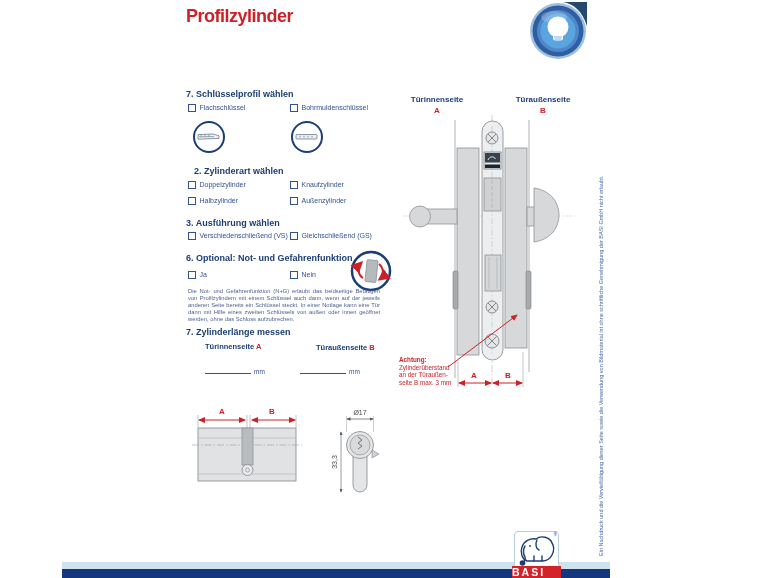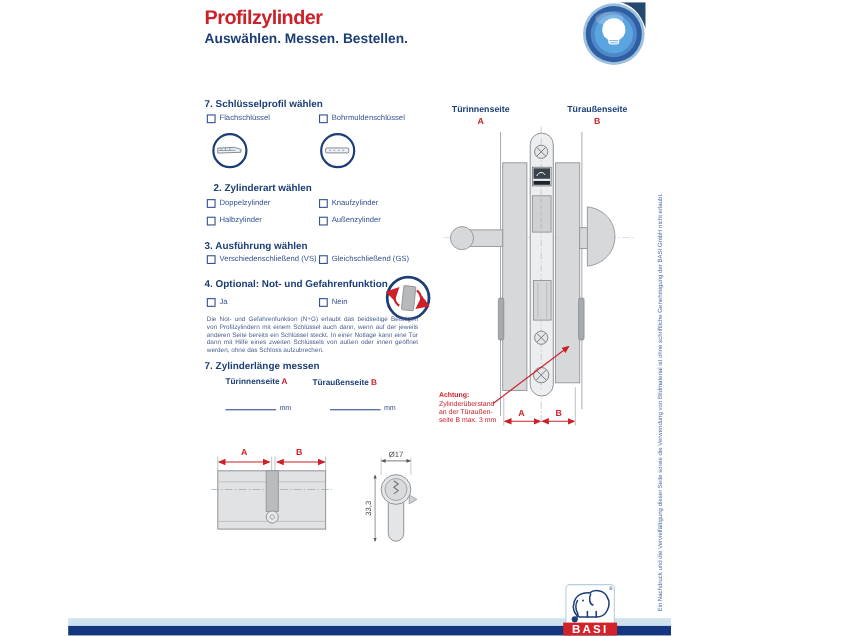--- a/index.html
+++ b/index.html
@@ -18,34 +18,33 @@
   .mmline{display:inline-block;width:46px;border-bottom:0.8px solid #33518f;height:8px;}
   .mmunit{font-size:6.5px;color:#33518f;margin-left:3px;}
   .warn{font-size:6.3px;line-height:7.5px;color:#cc2128;}
   .warn b{font-weight:bold;}
   .vtext{font-size:5.5px;color:#4a6aa5;width:472px;transform:rotate(-90deg);transform-origin:0 0;white-space:nowrap;}
   .bar-light{background:#cfe3ef;}
   .bar-navy{background:#14367e;}
   .logo-box{width:45px;height:40px;background:#fff;border:1px solid #b8cede;border-radius:4px;box-sizing:border-box;}
   .logo-reg{font-size:4.5px;color:#1c3e76;}
   .logo-red{background:#d2232a;color:#ffffff;font-weight:bold;font-size:10.5px;
-            letter-spacing:2px;text-align:center;line-height:13px;}
+            letter-spacing:2px;line-height:13px;}
   svg text{font-family:"Liberation Sans",sans-serif;}
   .t-navy{font-size:8px;font-weight:bold;fill:#1c3e76;}
   .t-red{font-size:8px;font-weight:bold;fill:#cc2128;}
   .t-dim{font-size:8px;font-weight:bold;fill:#cc2128;}
   .t-gray{font-size:7px;fill:#45494e;}
 </style>
 </head>
 <body>
 
 <div id="page">
 
   <div class="abs title" style="left:186px;top:6px">Profilzylinder</div>
-  <div class="abs subtitle" style="left:186px;top:28px">Auswählen. Messen. Bestellen.</div>
 
   <div class="abs" style="left:529px;top:2px">
     <svg width="58" height="58" viewBox="0 0 58 58">
       <path d="M34,0 H58 V24 C53,9 45,2 34,0 Z" fill="#25486e"></path>
       <circle cx="29" cy="29" r="28" fill="#9fc0dd"></circle>
       <circle cx="29" cy="29" r="25.5" fill="#2e5fa3"></circle>
       <circle cx="29" cy="29" r="21" fill="#4f87c8"></circle>
       <circle cx="29" cy="29" r="17.5" fill="#5aa4e0"></circle>
       <ellipse cx="25" cy="15" rx="13" ry="6" fill="rgba(255,255,255,0.22)"></ellipse>
       <circle cx="29" cy="25" r="10.5" fill="#ffffff"></circle>
@@ -106,21 +105,21 @@
   <div class="abs step-h" style="left:186px;top:218px">3. Ausführung wählen</div>
   <label class="abs opt" style="left:188px;top:232px">
     <span class="cb"></span>
     <span class="opt-label">Verschiedenschließend (VS)</span>
   </label>
   <label class="abs opt" style="left:290px;top:232px">
     <span class="cb"></span>
     <span class="opt-label">Gleichschließend (GS)</span>
   </label>
 
-  <div class="abs step-h" style="left:186px;top:253px">4. Optional: Not- und Gefahrenfunktion</div>
+  <div class="abs step-h" style="left:186px;top:253px">6. Optional: Not- und Gefahrenfunktion</div>
   <div class="abs" style="left:350px;top:250px">
     <svg width="42" height="42" viewBox="0 0 42 42">
       <defs>
         <marker id="ngA" markerWidth="6" markerHeight="6" refX="4.5" refY="3" orient="auto">
           <path d="M0,0 L6,3 L0,6 Z" fill="#cc2128"></path>
         </marker>
       </defs>
       <circle cx="21" cy="21" r="19" fill="#ffffff" stroke="#1c3e76" stroke-width="2.5"></circle>
       <rect x="16" y="10" width="11" height="22" rx="1" fill="#b6babd" stroke="#8f9397" stroke-width="0.8" transform="rotate(6 21 21)"></rect>
       <path d="M13,28 C8,25 7,17 11,13" stroke="#cc2128" stroke-width="2" fill="none" marker-end="url(#ngA)"></path>
@@ -135,21 +134,21 @@
     <span class="cb"></span>
     <span class="opt-label">Nein</span>
   </label>
   <div class="abs note" style="left:188px;top:288px">Die Not- und Gefahrenfunktion (N+G) erlaubt das beidseitige Betätigen von Profilzylindern mit einem Schlüssel auch dann, wenn auf der jeweils anderen Seite bereits ein Schlüssel steckt. In einer Notlage kann eine Tür dann mit Hilfe eines zweiten Schlüssels von außen oder innen geöffnet werden, ohne das Schloss aufzubrechen.</div>
 
   <div class="abs step-h" style="left:186px;top:327px">7. Zylinderlänge messen</div>
   <div class="abs f-label" style="left:205px;top:342px">
     <span>Türinnenseite</span>
     <span class="f-letter">A</span>
   </div>
-  <div class="abs f-label" style="left:284px;top:343px">
+  <div class="abs f-label" style="left:316px;top:343px">
     <span>Türaußenseite</span>
     <span class="f-letter">B</span>
   </div>
   <div class="abs" style="left:205px;top:360px">
     <span class="mmline"></span><span class="mmunit">mm</span>
   </div>
   <div class="abs" style="left:300px;top:360px">
     <span class="mmline"></span><span class="mmunit">mm</span>
   </div>
 

